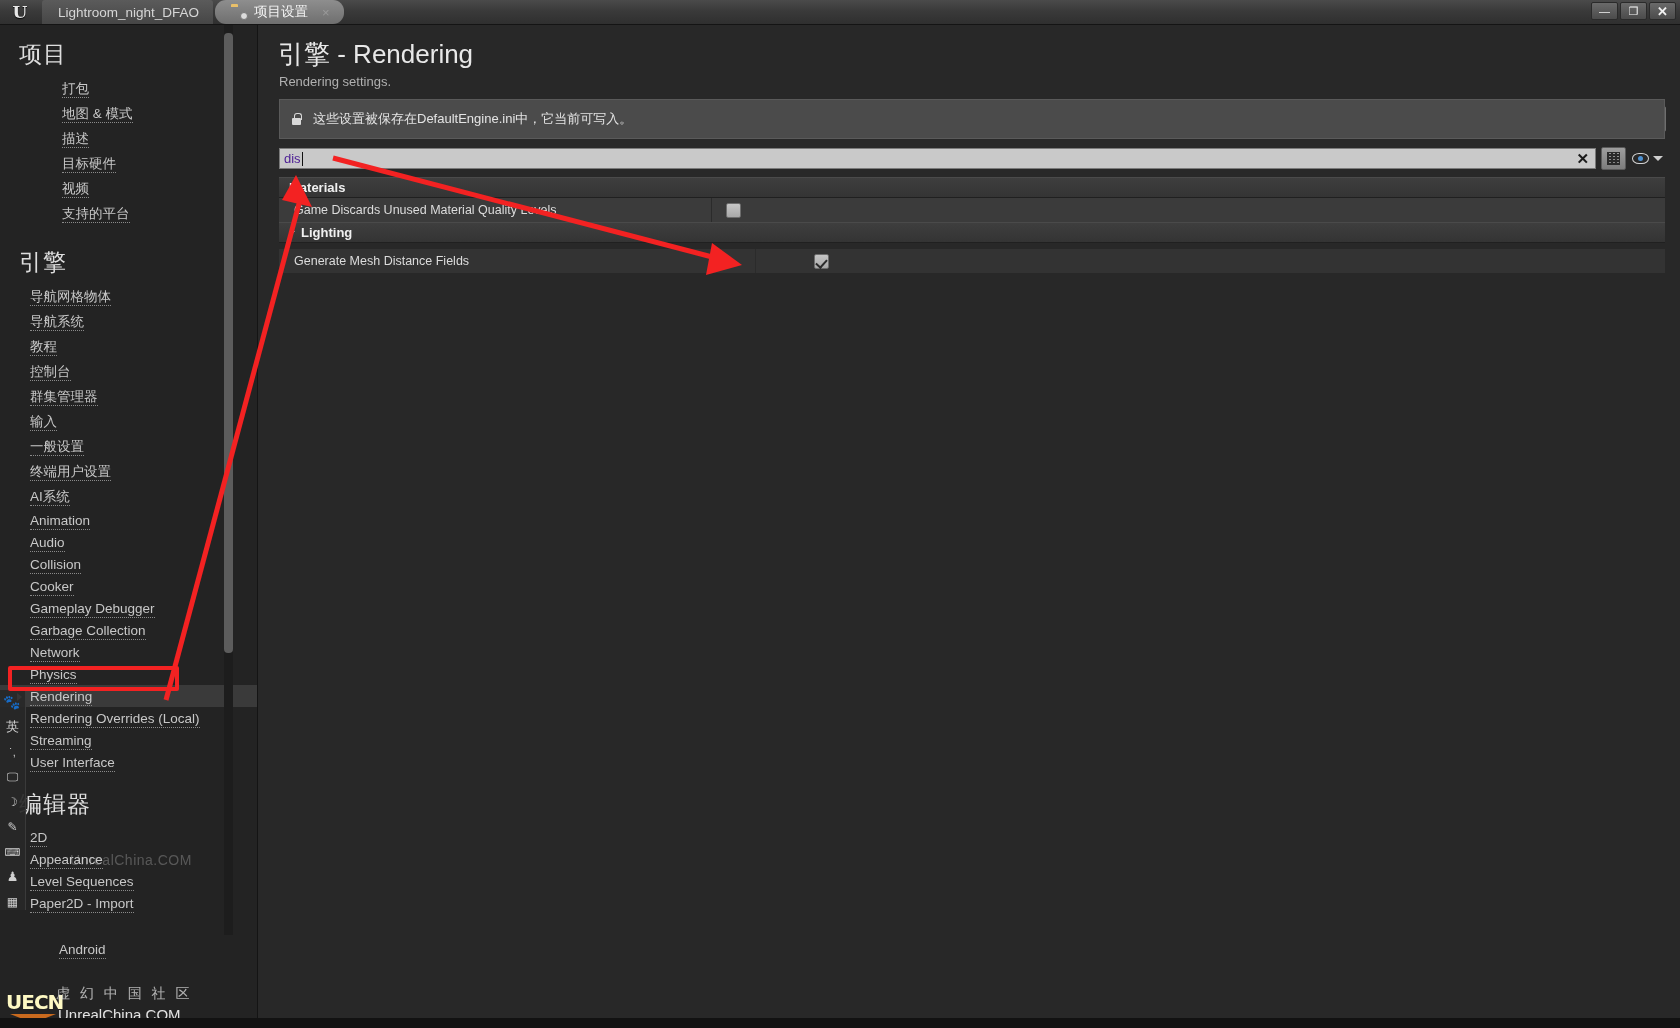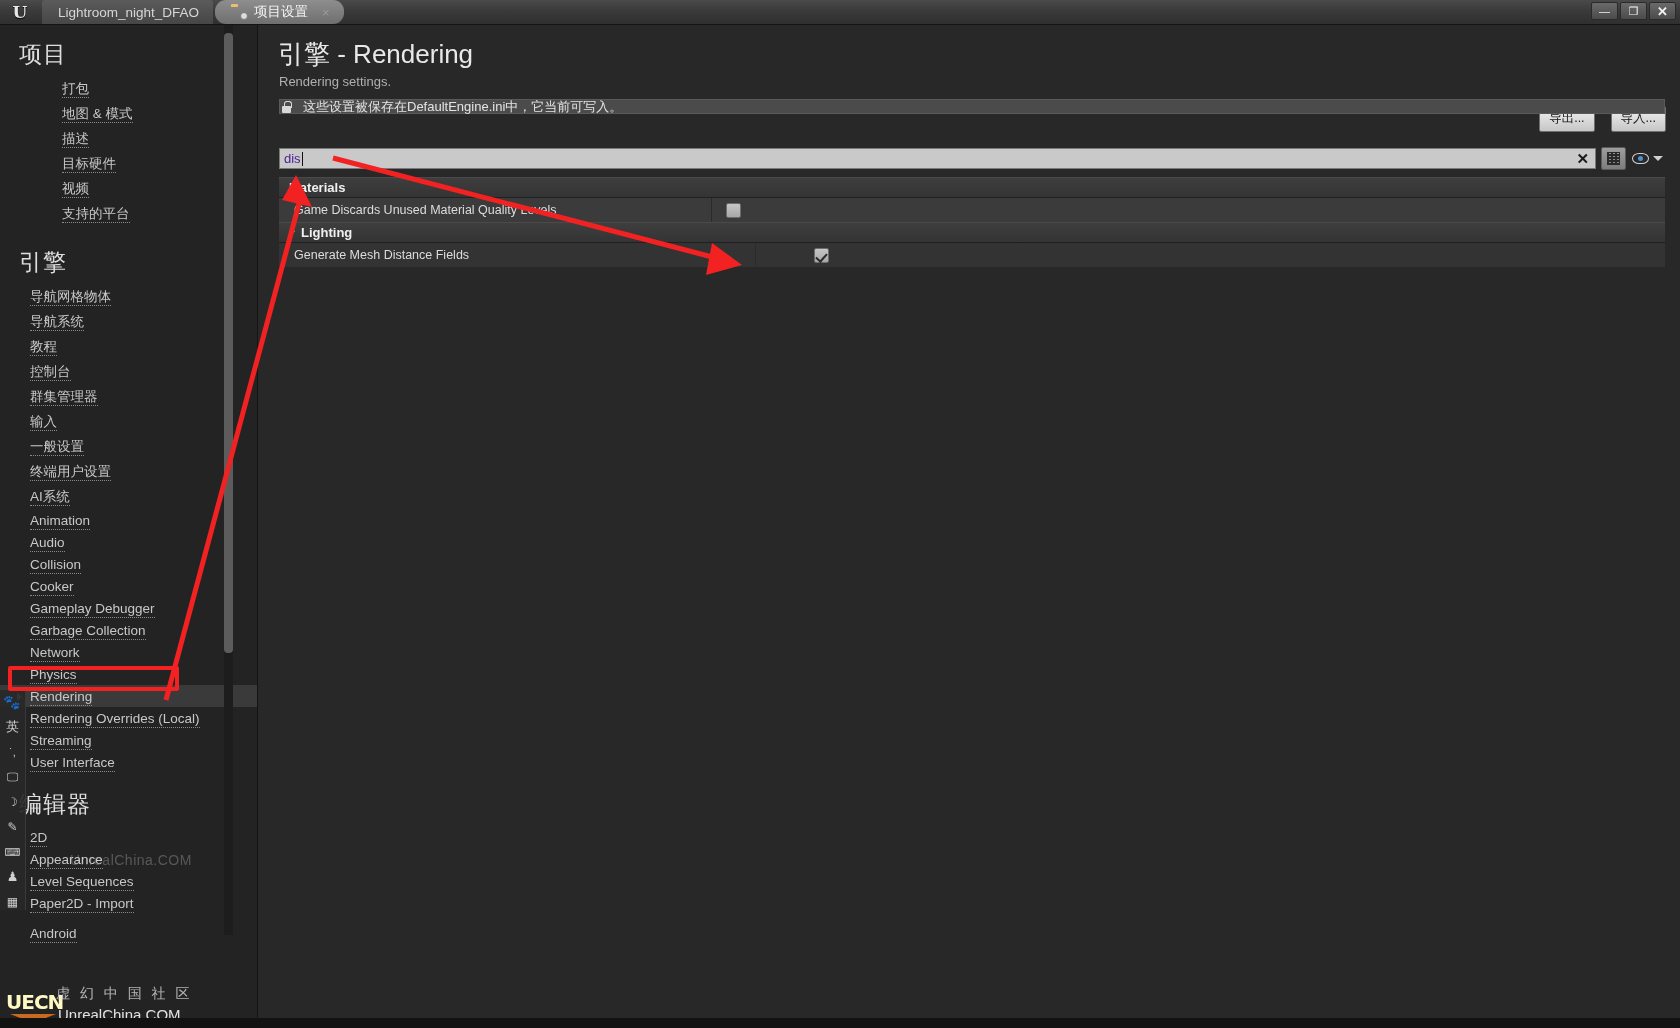--- a/index.html
+++ b/index.html
@@ -215,24 +215,25 @@
   .hdr-btn {
     background: linear-gradient(180deg,#f2f2f2,#c6c6c6);
     border: 1px solid #6e6e6e;
     border-radius: 2px;
     color: #151515; font-size: 12.5px;
     padding: 3px 9px 4px 9px;
     cursor: pointer;
   }
   .notice {
     position: absolute; left: 21px; top: 74px;
-    width: 1386px; height: 15px;
+    width: 1386px; height: 40px;
     background: #4b4b4b;
     border: 1px solid #5a5a5a;
     display: flex; align-items: center;
+    padding-left: 10px;
     color: #e4e4e4; font-size: 13px;
   }
   .lock-ico {
     width: 13px; height: 14px; margin-right: 10px;
     position: relative; display:inline-block;
   }
   .lock-ico:before {
     content:""; position:absolute; left:2px; top:6px;
     width: 9px; height: 7px; background:#d9d9d9; border-radius:1px;
   }
@@ -442,21 +443,21 @@
       </div>
 
       <div class="sb-section-title" style="margin-top:16px;">编辑器</div>
       <div style="margin-top:6px;">
         <div class="sb-item"><span class="lbl">2D</span></div>
         <div class="sb-item"><span class="lbl">Appearance</span></div>
         <div class="sb-item"><span class="lbl">Level Sequences</span></div>
         <div class="sb-item"><span class="lbl">Paper2D - Import</span></div>
       </div>
 
-      <div style="margin-top:8px;">
+      <div style="margin-top:24px;padding-left:29px;">
         <div class="sb-item"><span class="lbl">Android</span></div>
       </div>
 
       <div style="height:60px;"></div>
     </div>
 
     <div class="sb-scrolltrack"></div>
     <div class="sb-scrollbar"></div>
 
     <div class="icon-strip">
@@ -512,21 +513,21 @@
       <span class="prop-divider"></span>
       <span class="prop-value">
         <span class="chk"></span>
       </span>
     </div>
 
     <div class="cat-row" style="top:197px;">
       <span class="cat-tri"></span>
       <span>Lighting</span>
     </div>
-    <div class="prop-row alt" style="top:218px;gap:44px;">
+    <div class="prop-row alt" style="top:224px;gap:44px;">
       <span class="prop-label">Generate Mesh Distance Fields</span>
       <span class="prop-divider"></span>
       <span class="prop-value">
         <span class="chk checked"></span>
       </span>
     </div>
 
   </div>
 
   <div class="wm-text">UnrealChina.COM</div>

